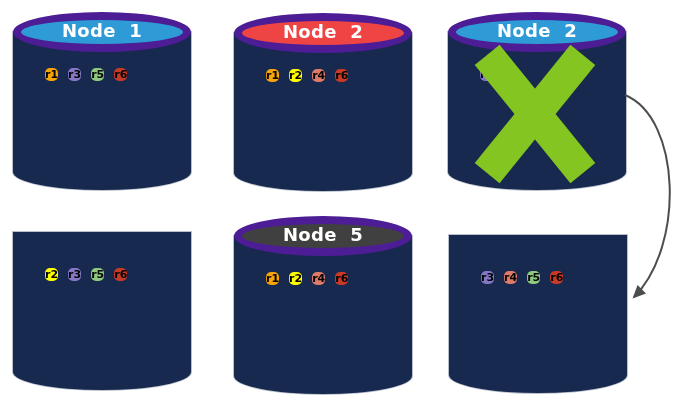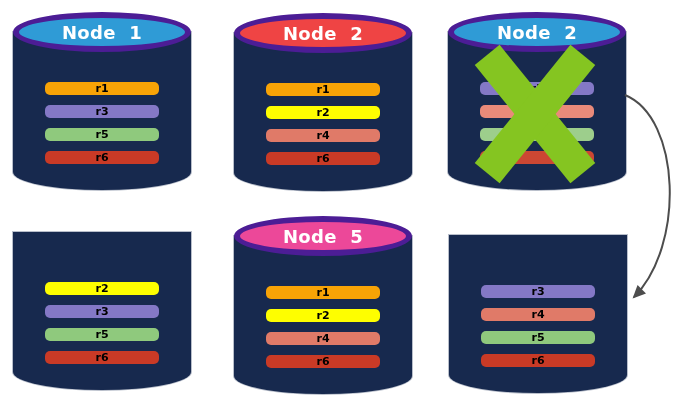--- a/index.html
+++ b/index.html
@@ -8,30 +8,30 @@
     font-family:"DejaVu Sans","Liberation Sans",sans-serif; overflow:hidden;
   }
   .node { position:absolute; width:178px; height:178px; }
   .cyl-body {
     position:absolute; left:0; right:0; top:20px; bottom:0;
     border-radius:0 0 89px 89px / 0 0 18px 18px;
     box-shadow:0 0 0 1px rgba(125,136,158,0.55);
   }
   .cyl-top {
     position:absolute; left:0; top:0; width:178px; height:40px;
-    border-radius:50%; box-sizing:border-box; border:6px solid #4c1d95;
-    display:flex; align-items:center; justify-content:center; z-index:2;
+    border-radius:50%; box-sizing:border-box; border:8px solid #4c1d95;
+    display:flex; align-items:flex-start; justify-content:center; z-index:2;
   }
   .node-title {
     color:#ffffff; font-weight:bold; font-size:18px;
     word-spacing:7px; letter-spacing:0.3px; white-space:nowrap;
   }
   .bars {
-    position:absolute; top:70px; left:50%; transform:translateX(-50%);
-    width:114px; display:flex; flex-direction:column; gap:10px; z-index:1;
+    position:absolute; top:56px; left:50%; transform:translateX(-50%);
+    width:114px; display:flex; flex-direction:row; gap:10px; z-index:1;
   }
   .bar {
     height:13px; border-radius:5px; display:flex; align-items:center; justify-content:center;
     color:#000000; font-weight:bold; font-size:11px; line-height:13px;
   }
   .xmark { position:absolute; left:87px; top:102px; width:0; height:0; z-index:3; }
   .xstroke {
     position:absolute; left:0; top:0; width:152px; height:32px;
     transform:translate(-50%,-50%) rotate(51deg);
   }
@@ -91,21 +91,21 @@
     <div class="bars">
       <div class="bar" style="background: rgb(254, 254, 0);">r2</div>
       <div class="bar" style="background: rgb(132, 120, 198);">r3</div>
       <div class="bar" style="background: rgb(143, 201, 125);">r5</div>
       <div class="bar" style="background: rgb(201, 58, 38);">r6</div>
     </div>
   </div>
 
   <div class="node" style="left:234px;top:216px">
     <div class="cyl-body" style="background: rgb(23, 41, 78);"></div>
-    <div class="cyl-top" style="background: #ec4899;">
+    <div class="cyl-top" style="background: #404040;">
       <span class="node-title">Node 5</span>
     </div>
     <div class="bars">
       <div class="bar" style="background: rgb(248, 163, 6);">r1</div>
       <div class="bar" style="background: rgb(254, 254, 0);">r2</div>
       <div class="bar" style="background: rgb(224, 122, 104);">r4</div>
       <div class="bar" style="background: rgb(201, 58, 38);">r6</div>
     </div>
   </div>
 

